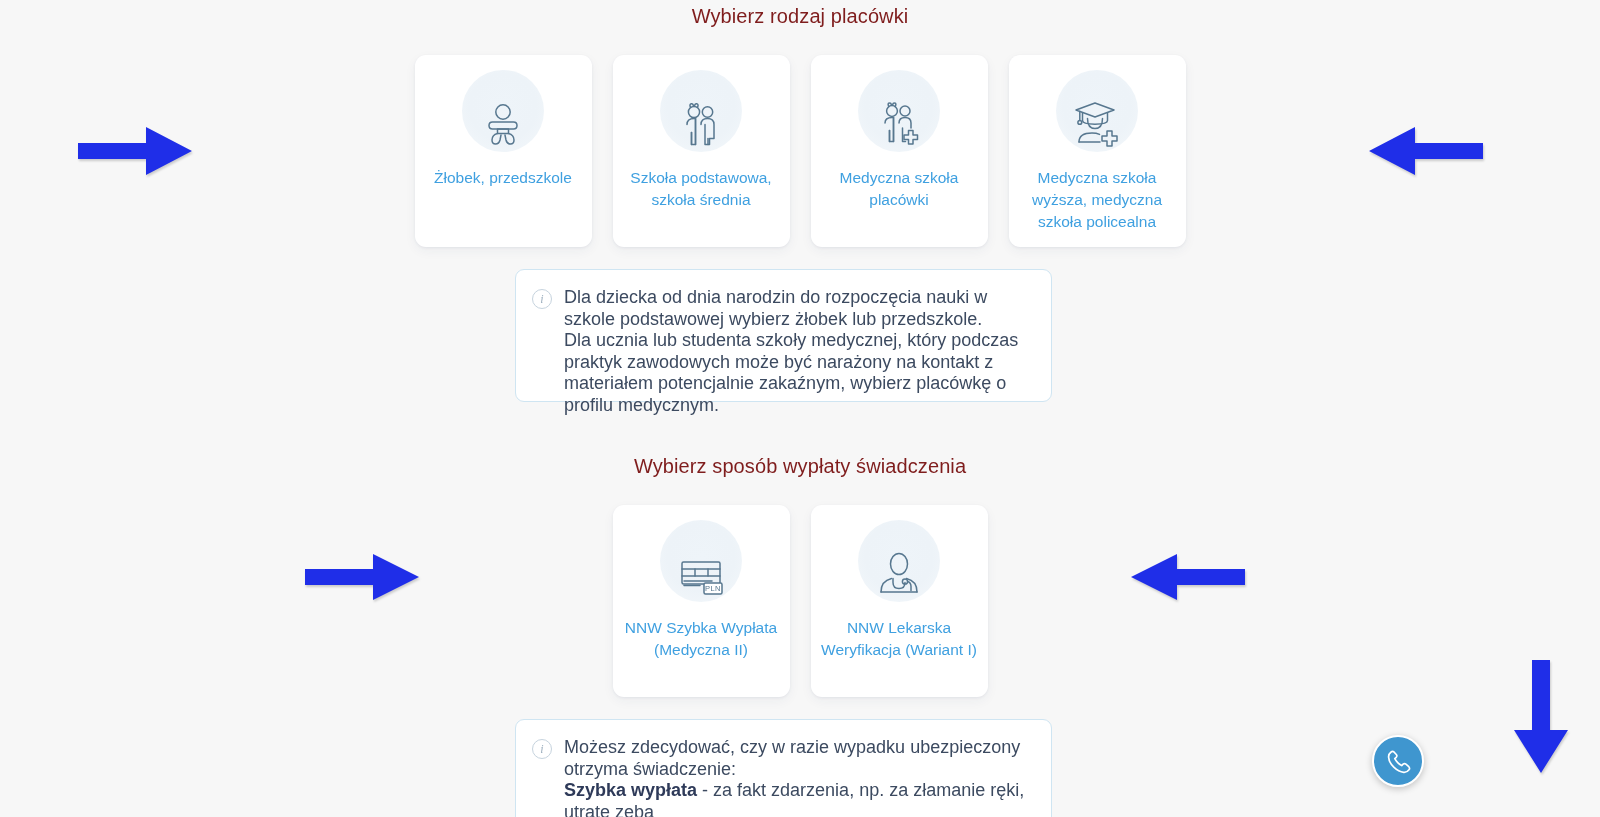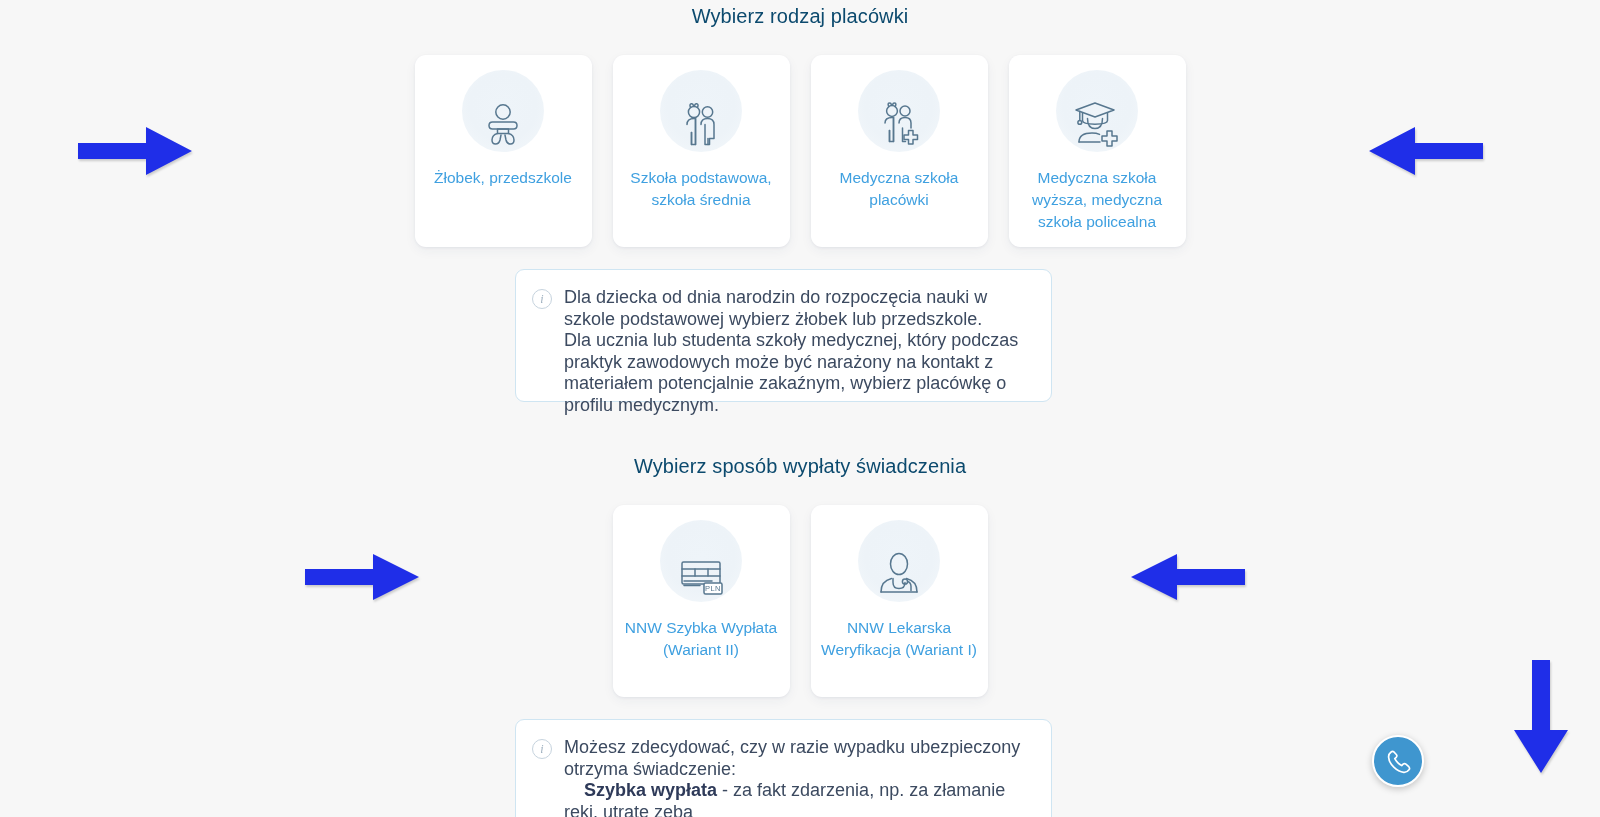--- a/index.html
+++ b/index.html
@@ -26,21 +26,21 @@
   }
 
   
   .section-title {
     position: absolute;
     left: 0;
     width: 1600px;
     text-align: center;
     font-size: 20px;
     font-weight: 400;
-    color: #0c4a6e;
+    color: #7f1d1d;
     letter-spacing: .1px;
   }
   #title-placowki { top: 5px; }
   #title-wyplata  { top: 455px; }
 
   
   .card-row {
     position: absolute;
     left: 0;
     width: 1600px;
@@ -119,21 +119,21 @@
     align-items: center;
     justify-content: center;
     margin-top: 2px;
   }
 
   .info-text {
     font-size: 18px;
     line-height: 21.5px;
     color: #3c4a60;
   }
-  .info-text b { font-weight: 700; color: #2e3a59; margin-left: 20px; }
+  .info-text b { font-weight: 700; color: #2e3a59; }
 
   
   .arrow {
     position: absolute;
     filter: drop-shadow(1px 2px 1px rgba(0,0,0,.18));
   }
   #arrow-left-top     { left: 78px;   top: 123px; }
   #arrow-right-top    { left: 1368px; top: 123px; }
   #arrow-left-bottom  { left: 305px;  top: 552px; }
   #arrow-right-bottom { left: 1130px; top: 552px; }
@@ -251,21 +251,21 @@
           <path d="M7 19 h38"></path>
           <path d="M7 26 h38"></path>
           <path d="M20 19 v7"></path>
           <path d="M33 19 v7"></path>
           <path d="M9 31 h28"></path>
           <path d="M9 35.5 h16"></path>
           <rect x="29" y="33" width="18" height="11" rx="1.5" fill="#ffffff"></rect>
           <text x="38" y="41" font-family="Liberation Sans, sans-serif" font-size="7.5" fill="#57778f" stroke="none" text-anchor="middle" letter-spacing=".4">PLN</text>
         </svg>
       </div>
-      <div class="card-label">NNW Szybka Wypłata (Wariant II)</div>
+      <div class="card-label">NNW Szybka Wypłata (Medyczna II)</div>
     </div>
 
     <div class="card tall">
       <div class="icon-circle">
         <svg width="52" height="52" viewBox="0 0 52 52" fill="none" stroke="#57778f" stroke-width="1.5" stroke-linecap="round" stroke-linejoin="round">
           <ellipse cx="26" cy="14" rx="8.5" ry="10.5"></ellipse>
           <path d="M8 42 q0-11 10.5-13.5"></path>
           <path d="M44 42 q0-11-10.5-13.5"></path>
           <path d="M8 42 h36"></path>
           <path d="M20 28.5 v4 q0 6 6 6 q6 0 6-6"></path>

